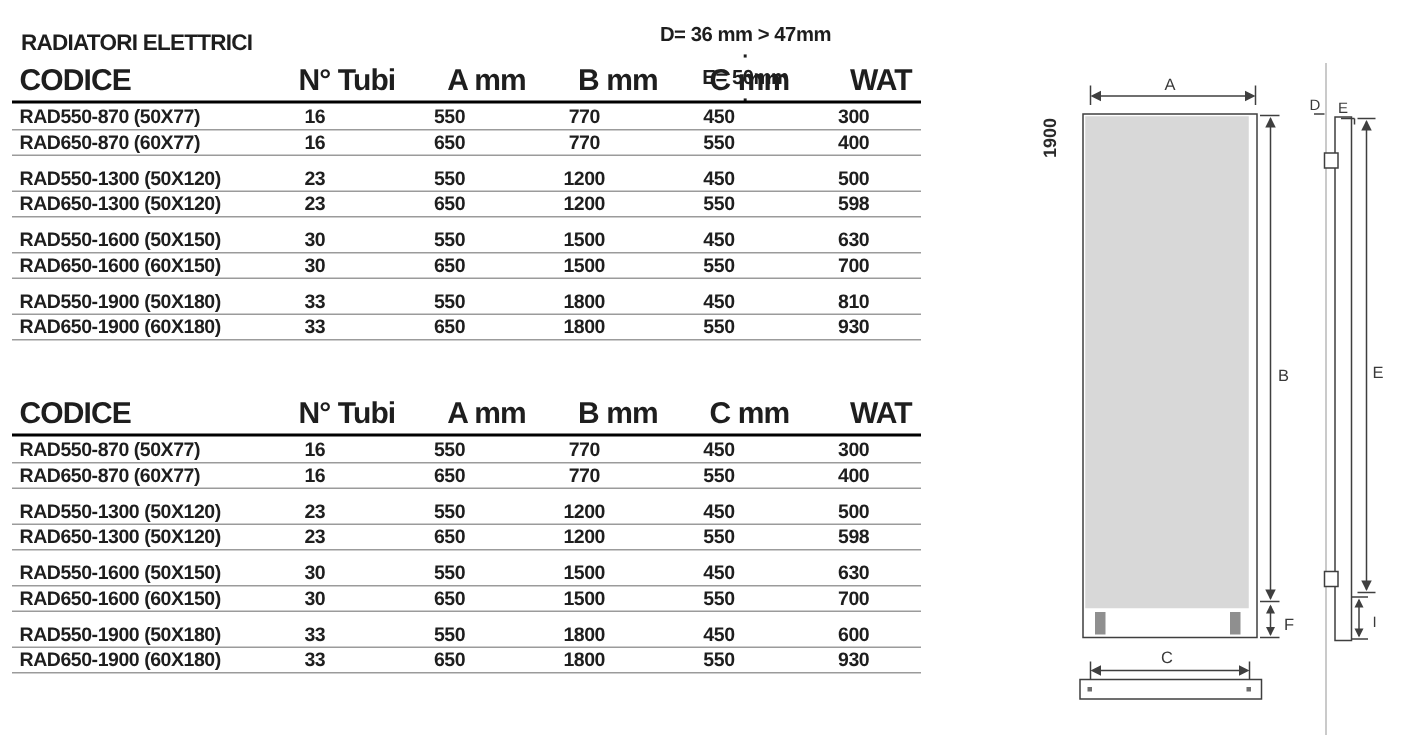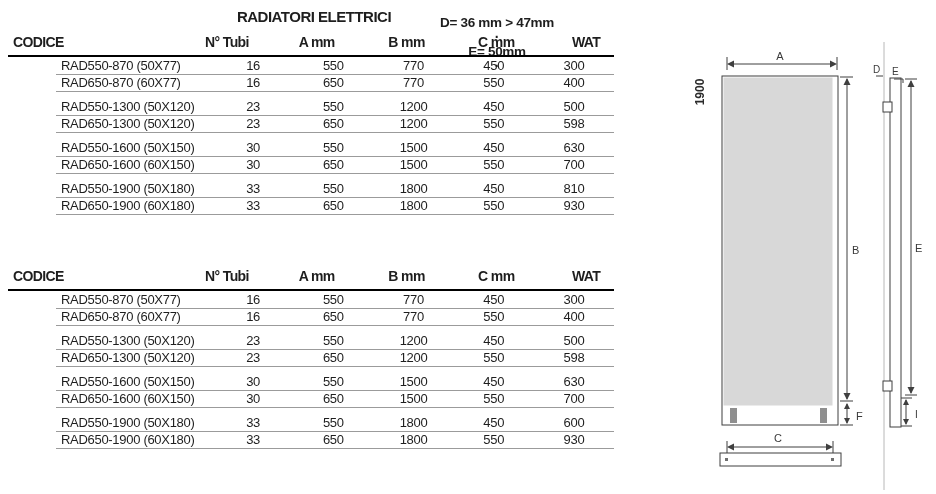--- a/index.html
+++ b/index.html
@@ -17,39 +17,38 @@
     font-weight:700;font-size:13.5px;letter-spacing:-0.3px;white-space:nowrap;flex-direction:column;
   }
   .dim-note .dot{font-size:14px;line-height:1;}
 
   
   .tablebox{position:absolute;left:8px;width:606px;}
   #table-1{top:8px;}
   #table-2{top:260px;}
   .tbl-title{
     font-weight:700;font-size:15px;letter-spacing:-0.5px;
-    margin:0 0 0 6px;line-height:18px;text-align:center;
+    margin:12px 0 0 6px;line-height:18px;
   }
   .thead{
     display:flex;align-items:flex-start;
-    font-weight:700;font-size:14px;letter-spacing:-0.6px;
+    font-weight:700;font-size:20px;letter-spacing:-0.6px;
     margin-top:5px;padding-bottom:2px;border-bottom:2.5px solid #000;
     line-height:22px;
     gap:34px;
   }
   .rows{margin-top:1px;}
   .group{margin-bottom:7px;}
   .group:last-child{margin-bottom:0;}
   .trow{
     display:flex;align-items:center;
     height:17px;line-height:16px;
-    font-weight:400;font-size:13px;letter-spacing:-0.3px;
+    font-weight:700;font-size:13px;letter-spacing:-0.3px;
     border-bottom:1px solid #9b9b9b;
     box-sizing:border-box;
-    margin-left:48px;
   }
   .cell{white-space:nowrap;}
   .c0{width:152px;text-align:left;padding-left:5px;flex:none;}
   .c1,.c2,.c3,.c4,.c5{flex:1;text-align:center;}
 
   
   .diagram{position:absolute;left:690px;top:30px;width:246px;height:464px;}
   svg{font-family:"Liberation Sans",sans-serif;}
   svg text{fill:#3a3a3a;font-size:11px;}
   .lbl-bold{font-weight:700;font-size:12px;fill:#2a2a2a;}

